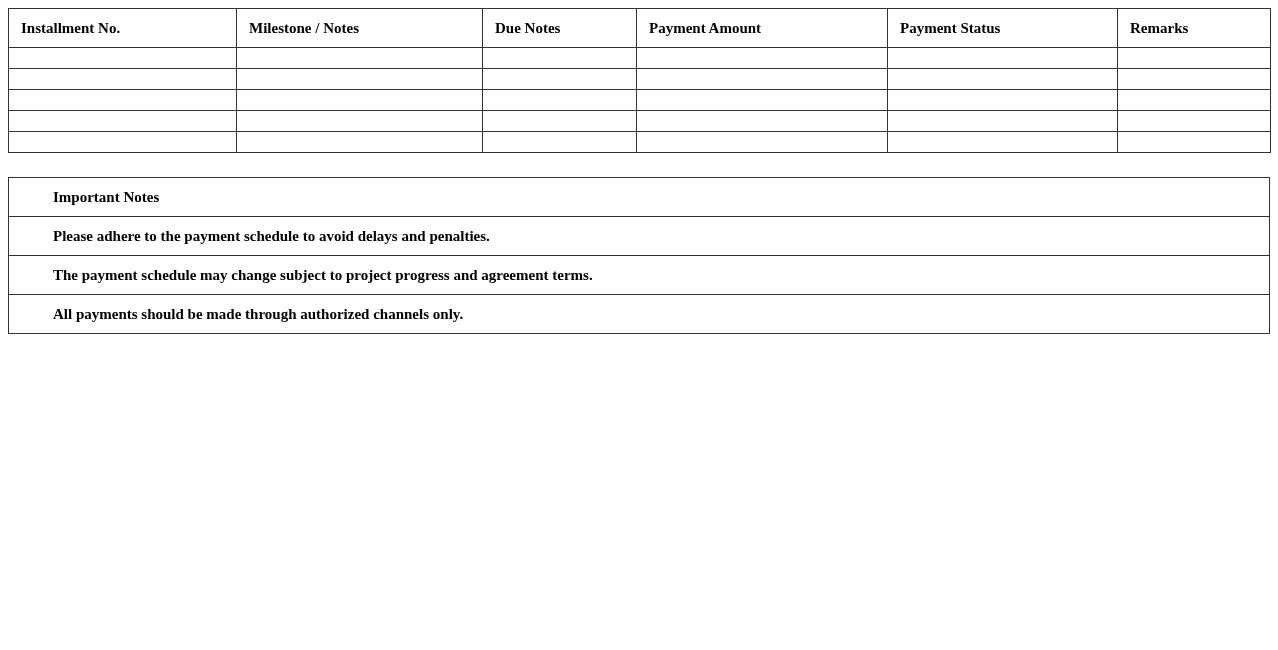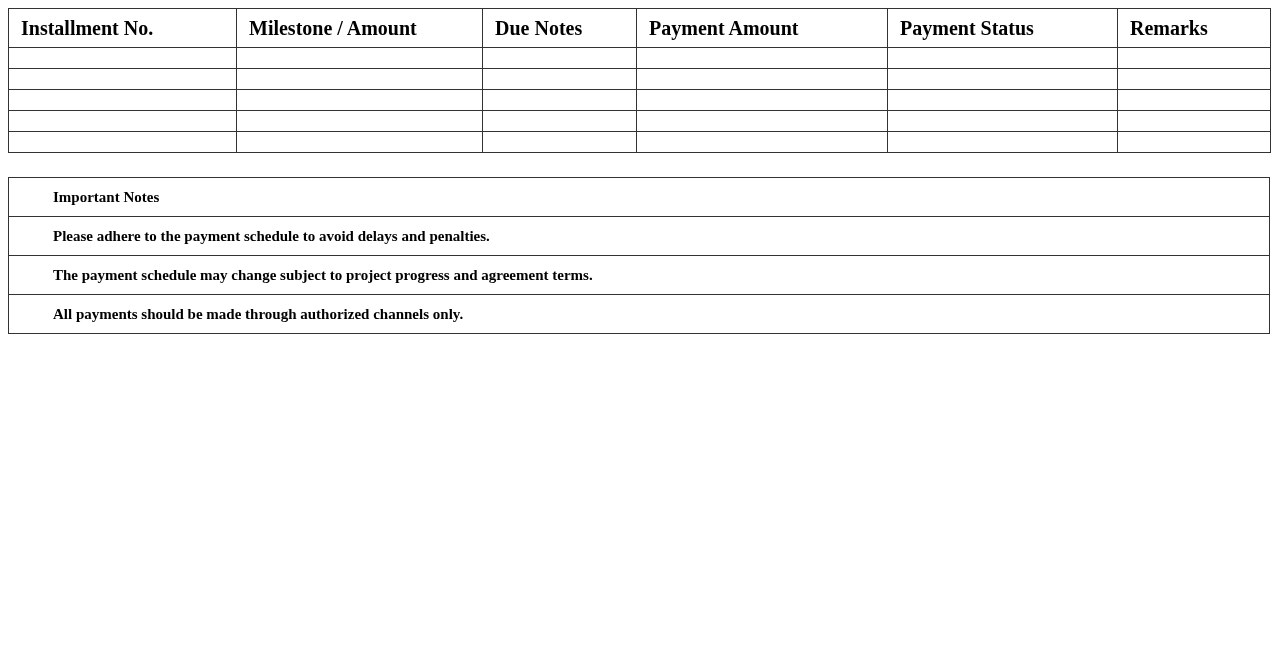--- a/index.html
+++ b/index.html
@@ -19,21 +19,21 @@
   td, th {
     border: 1px solid #333333;
     padding: 0 12px;
     text-align: left;
     vertical-align: middle;
   }
   #schedule { top: 8px; }
   #schedule th {
     height: 38px;
     font-weight: bold;
-    font-size: 20px;
+    font-size: 15px;
   }
   #schedule td { height: 20px; padding: 0; }
   #notes { top: 177px; }
   #notes th, #notes td {
     height: 38px;
     font-size: 15px;
     padding-left: 44px;
   }
   #notes th { font-weight: bold; }
   #notes td { font-weight: bold; }
@@ -46,21 +46,21 @@
     <col style="width:228px">
     <col style="width:246px">
     <col style="width:154px">
     <col style="width:251px">
     <col style="width:230px">
     <col style="width:153px">
   </colgroup>
   <thead>
     <tr>
       <th>Installment No.</th>
-      <th>Milestone / Amount</th>
+      <th>Milestone / Notes</th>
       <th>Due Notes</th>
       <th>Payment Amount</th>
       <th>Payment Status</th>
       <th>Remarks</th>
     </tr>
   </thead>
   <tbody>
     <tr>
       <td></td>
       <td></td>

